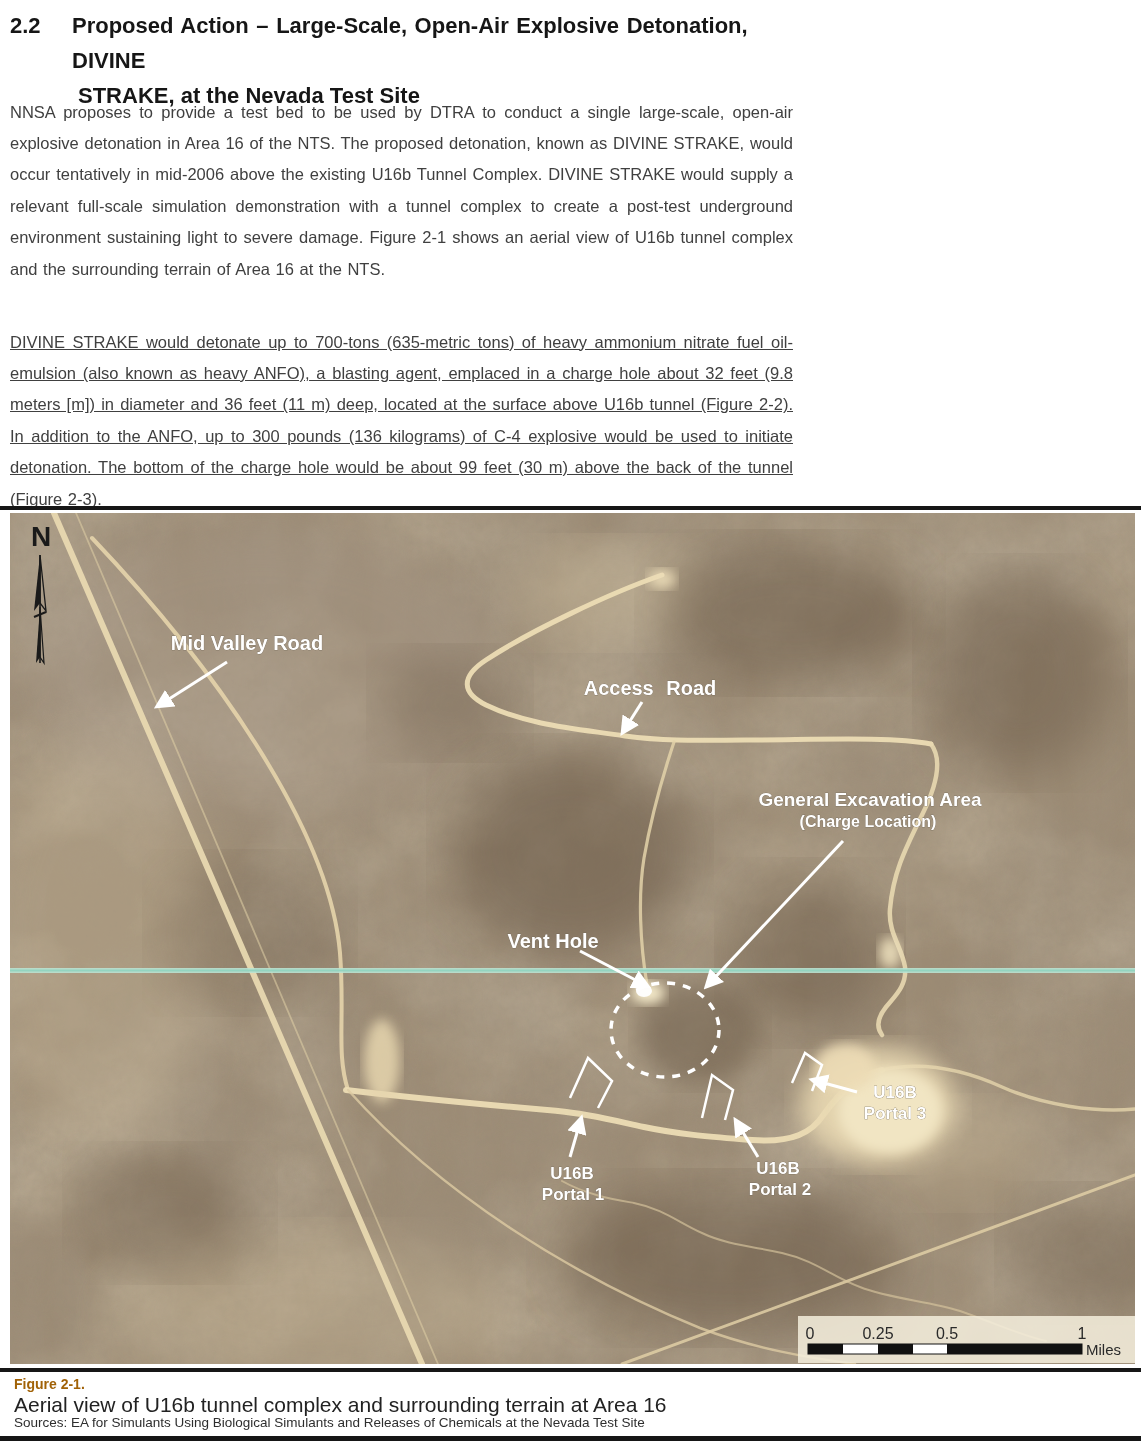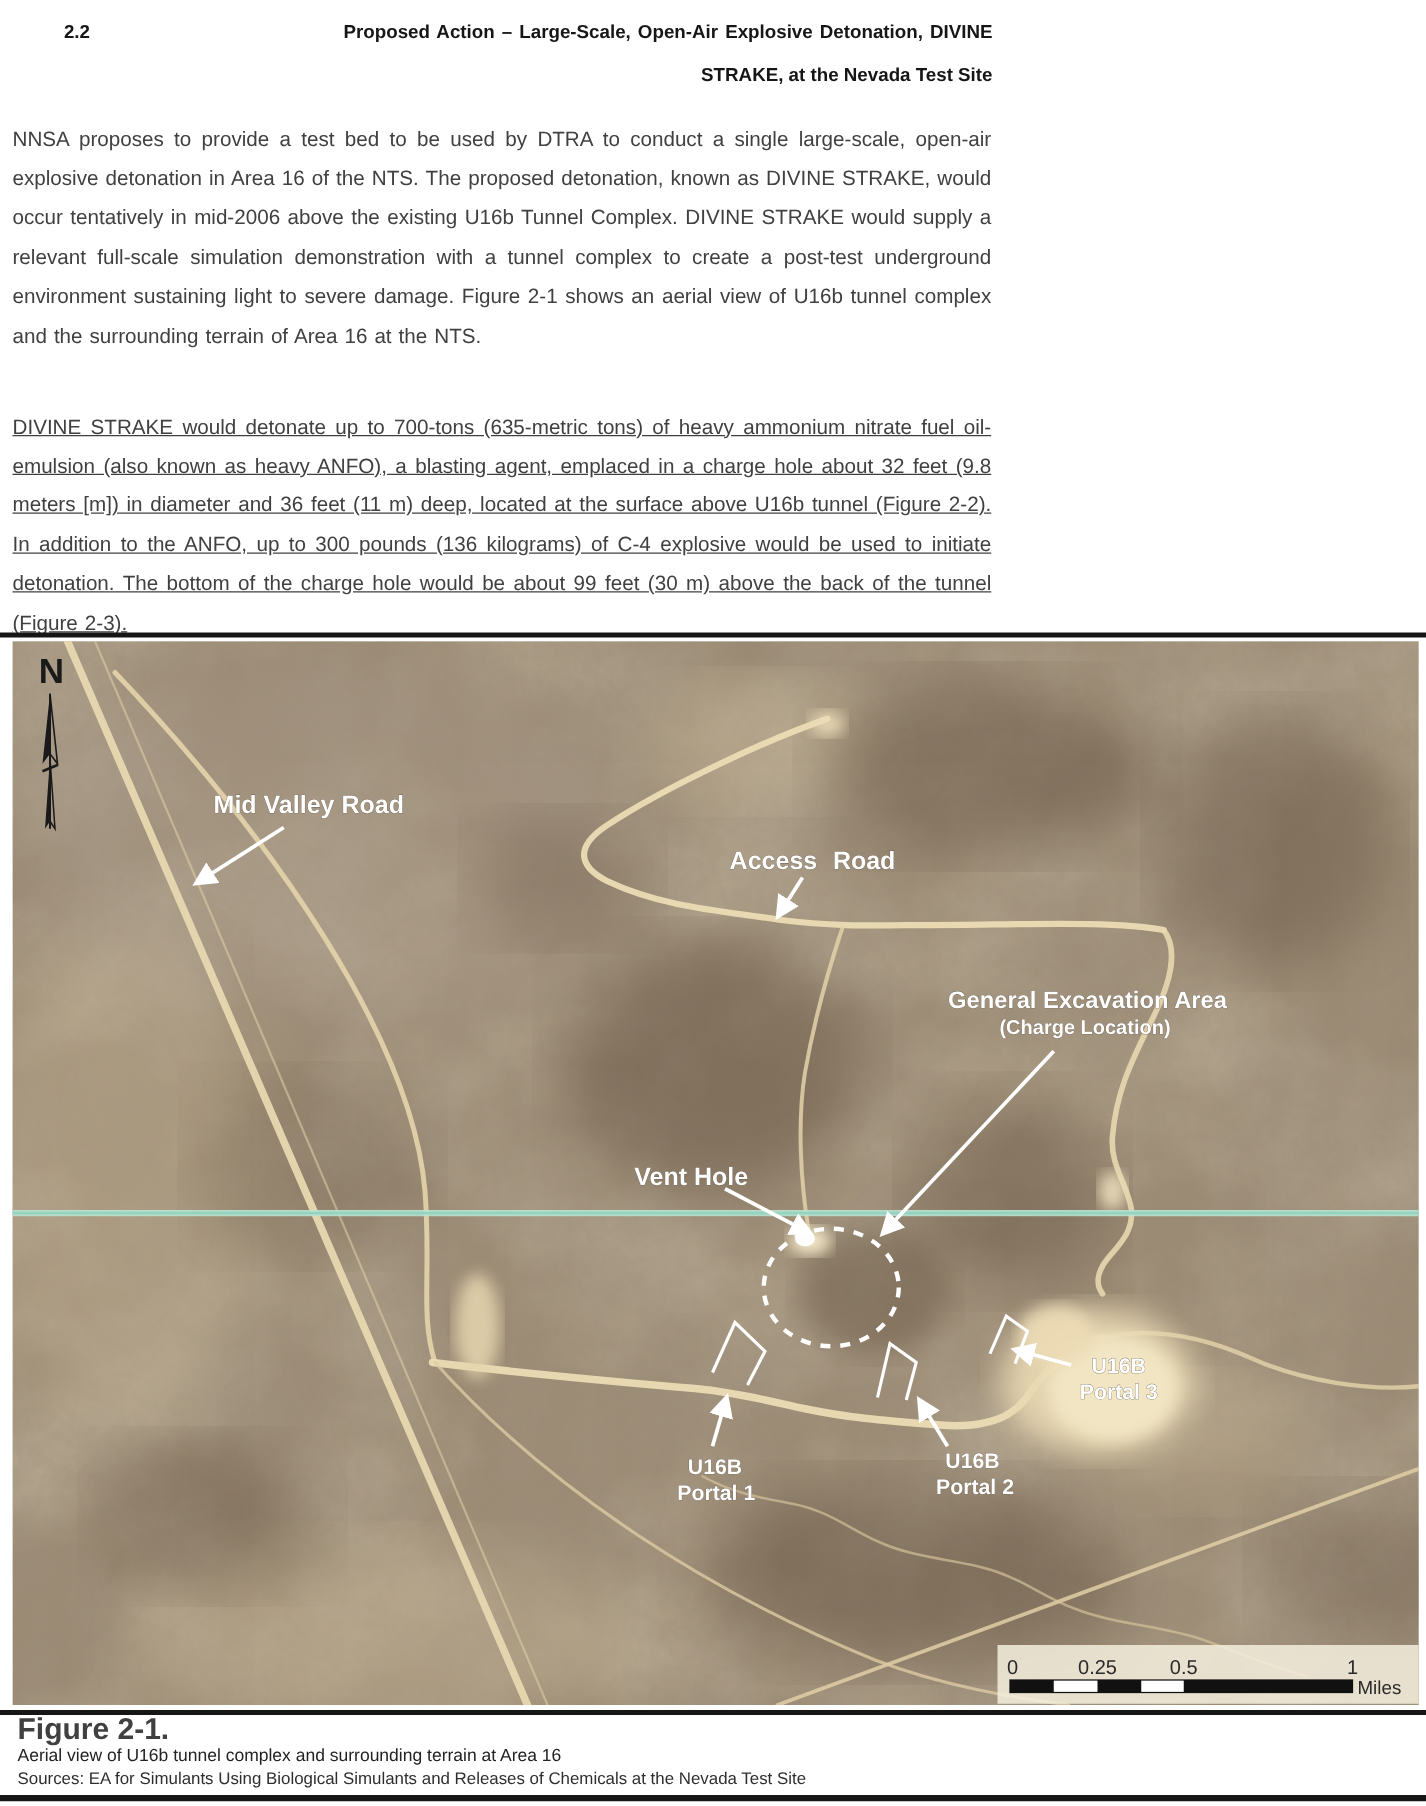--- a/index.html
+++ b/index.html
@@ -1,34 +1,34 @@
 <!DOCTYPE html>
 <html><head>
 <meta charset="utf-8">
 <style>
   html,body{margin:0;padding:0;background:#ffffff;}
   .page{position:relative;width:1141px;height:1445px;background:#ffffff;overflow:hidden;
         font-family:"Liberation Sans", sans-serif;color:#1c1c1c;}
-  .heading{position:absolute;left:10px;top:8px;width:784px;font-weight:bold;font-size:15px;line-height:35px;color:#161616;text-align:right;}
+  .heading{position:absolute;left:10px;top:8px;width:784px;font-weight:bold;font-size:22px;line-height:35px;color:#161616;}
   .heading .hrow{display:flex;}
   .heading .hnum{width:62px;flex:0 0 62px;}
   .heading .hline1{flex:1;word-spacing:1.5px;}
   .heading .hline2{margin-left:68px;}
   .para{position:absolute;left:10px;width:783px;font-size:16.5px;line-height:31.4px;
         text-align:justify;color:#404040;word-spacing:1px;}
   #para1{top:80px;}
   #para2{top:310px;text-decoration:underline;}
   .rule{position:absolute;left:0;width:1141px;background:#161616;}
   #rule-top{top:506px;height:4px;}
   #rule-mid{top:1368px;height:4px;}
   #rule-bot{top:1436px;height:5px;}
   .map-frame{position:absolute;left:10px;top:513px;width:1125px;height:851px;}
   .caption{position:absolute;left:14px;top:1373px;width:1100px;}
-  .cap-label{font-weight:bold;font-size:24px;color:#404040;line-height:22px;}
-  .cap-title{font-size:14px;color:#222;line-height:19px;}
+  .cap-label{font-weight:bold;font-size:14px;color:#a16207;line-height:22px;}
+  .cap-title{font-size:21px;color:#222;line-height:19px;}
   .cap-sources{font-size:13.5px;color:#2e2e2e;line-height:18px;}
 </style>
 </head>
 <body>
 
 <div class="page">
 
   <div class="heading">
     <div class="hrow">
       <span class="hnum">2.2</span>

